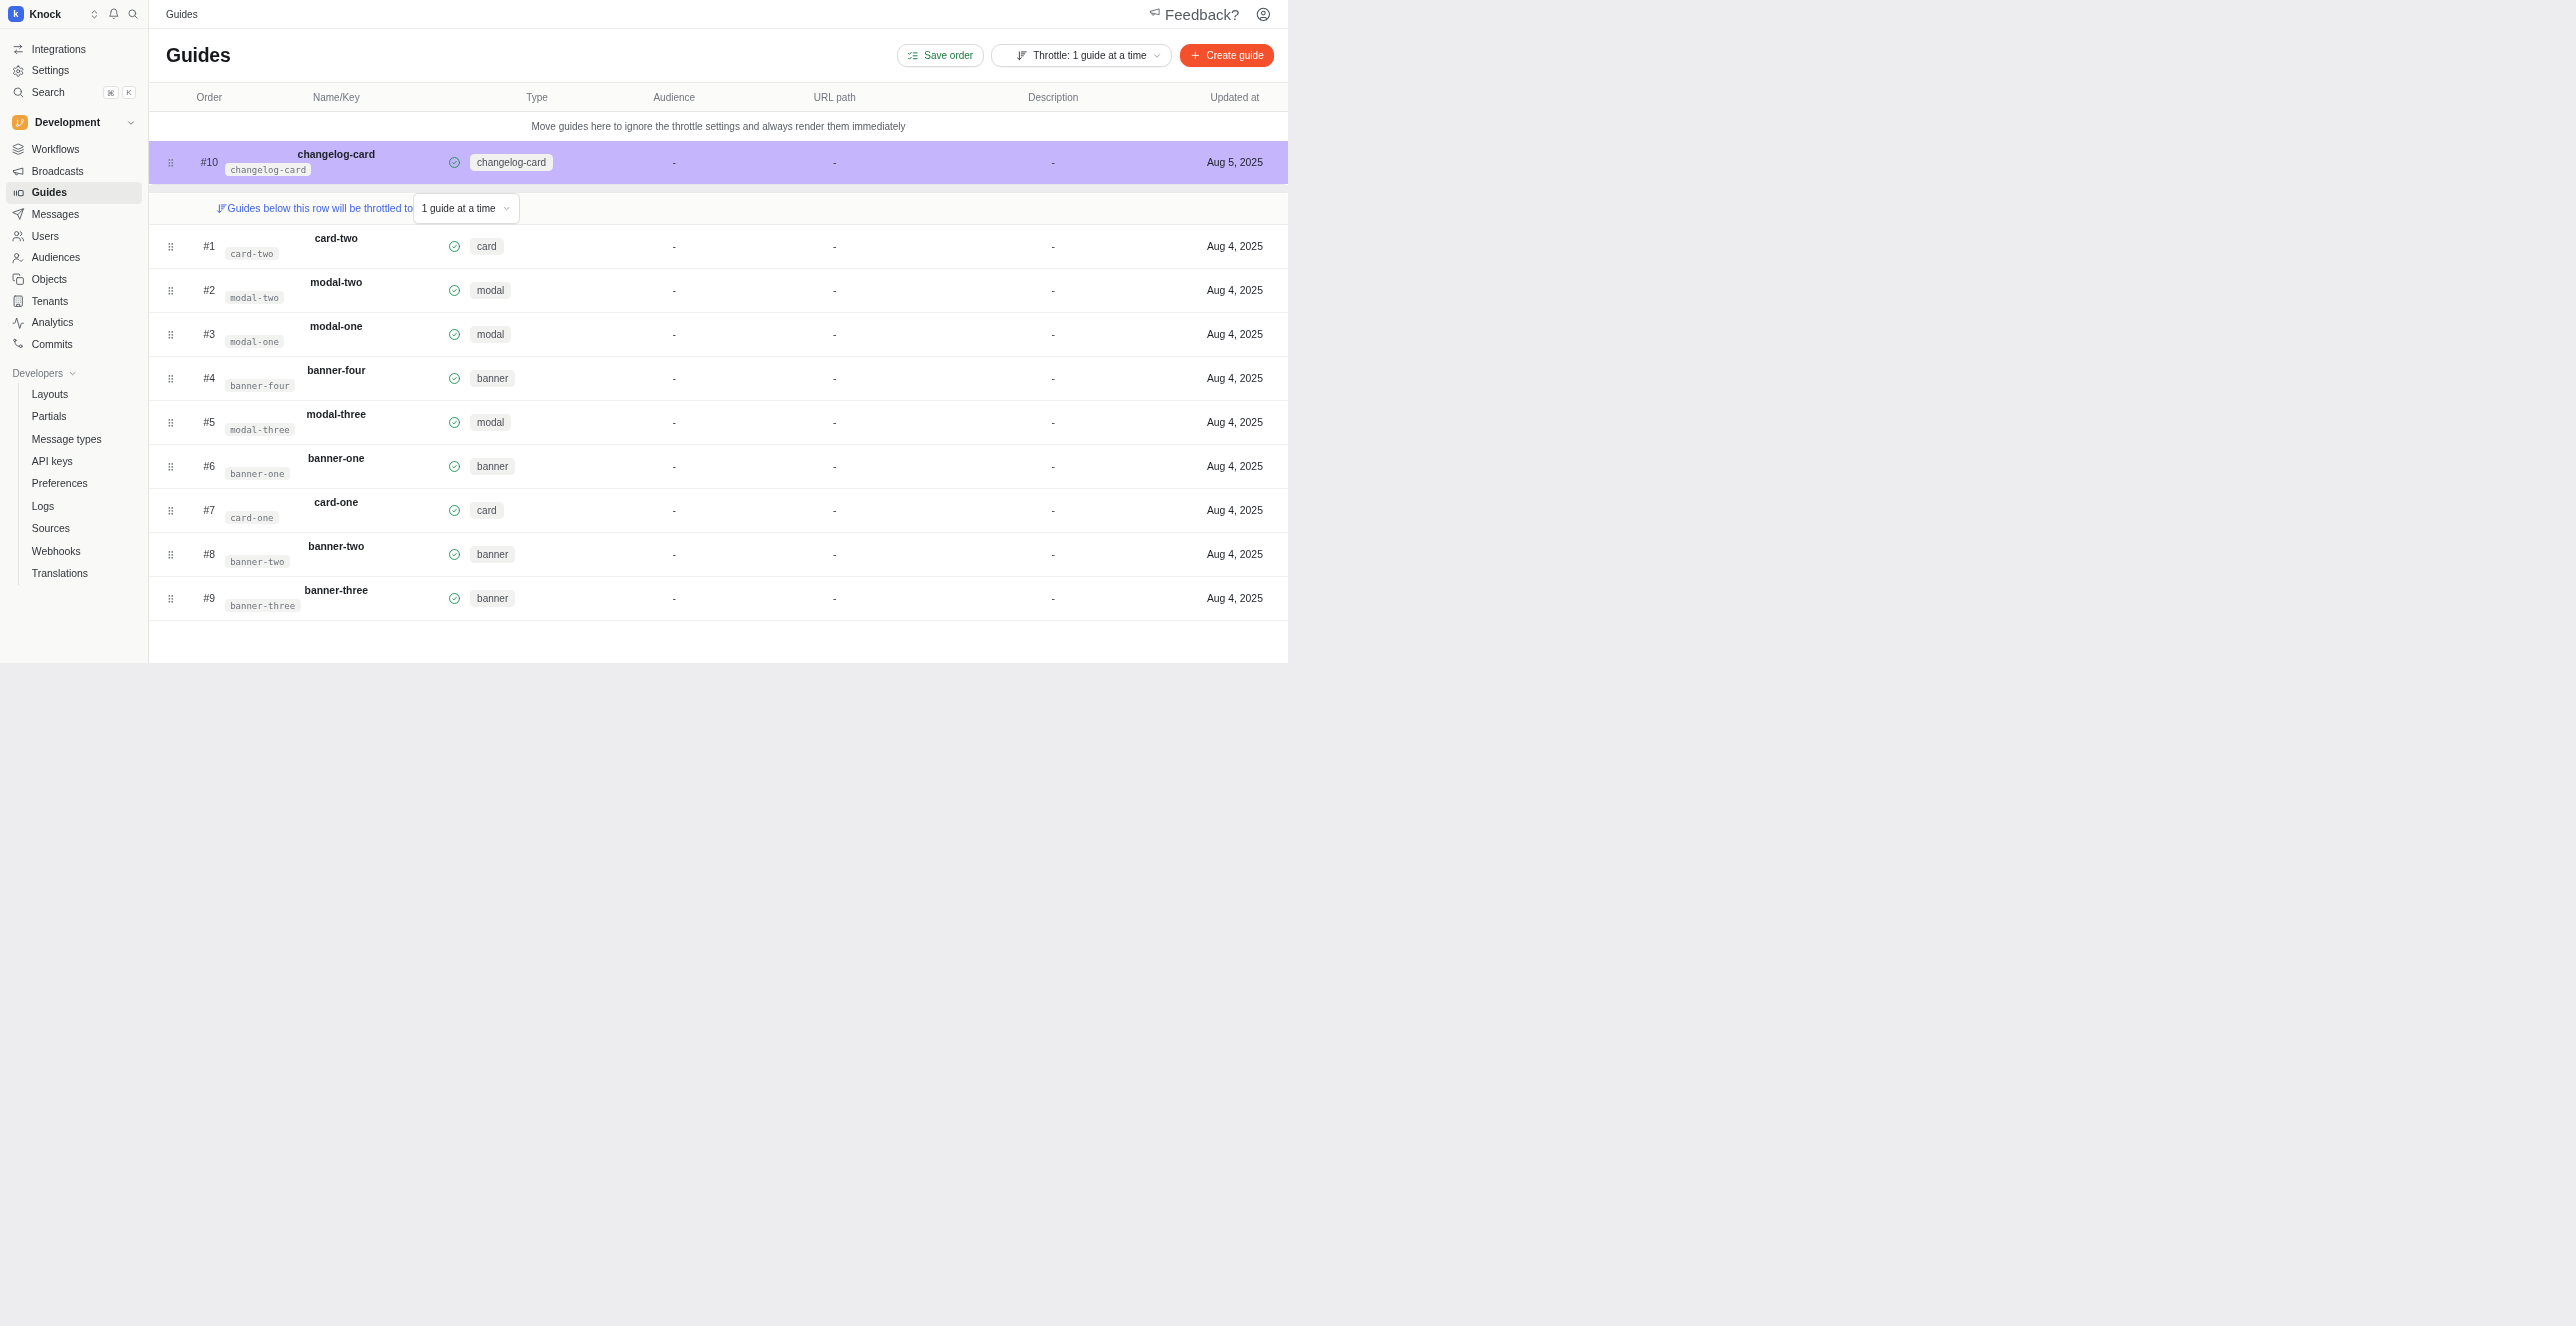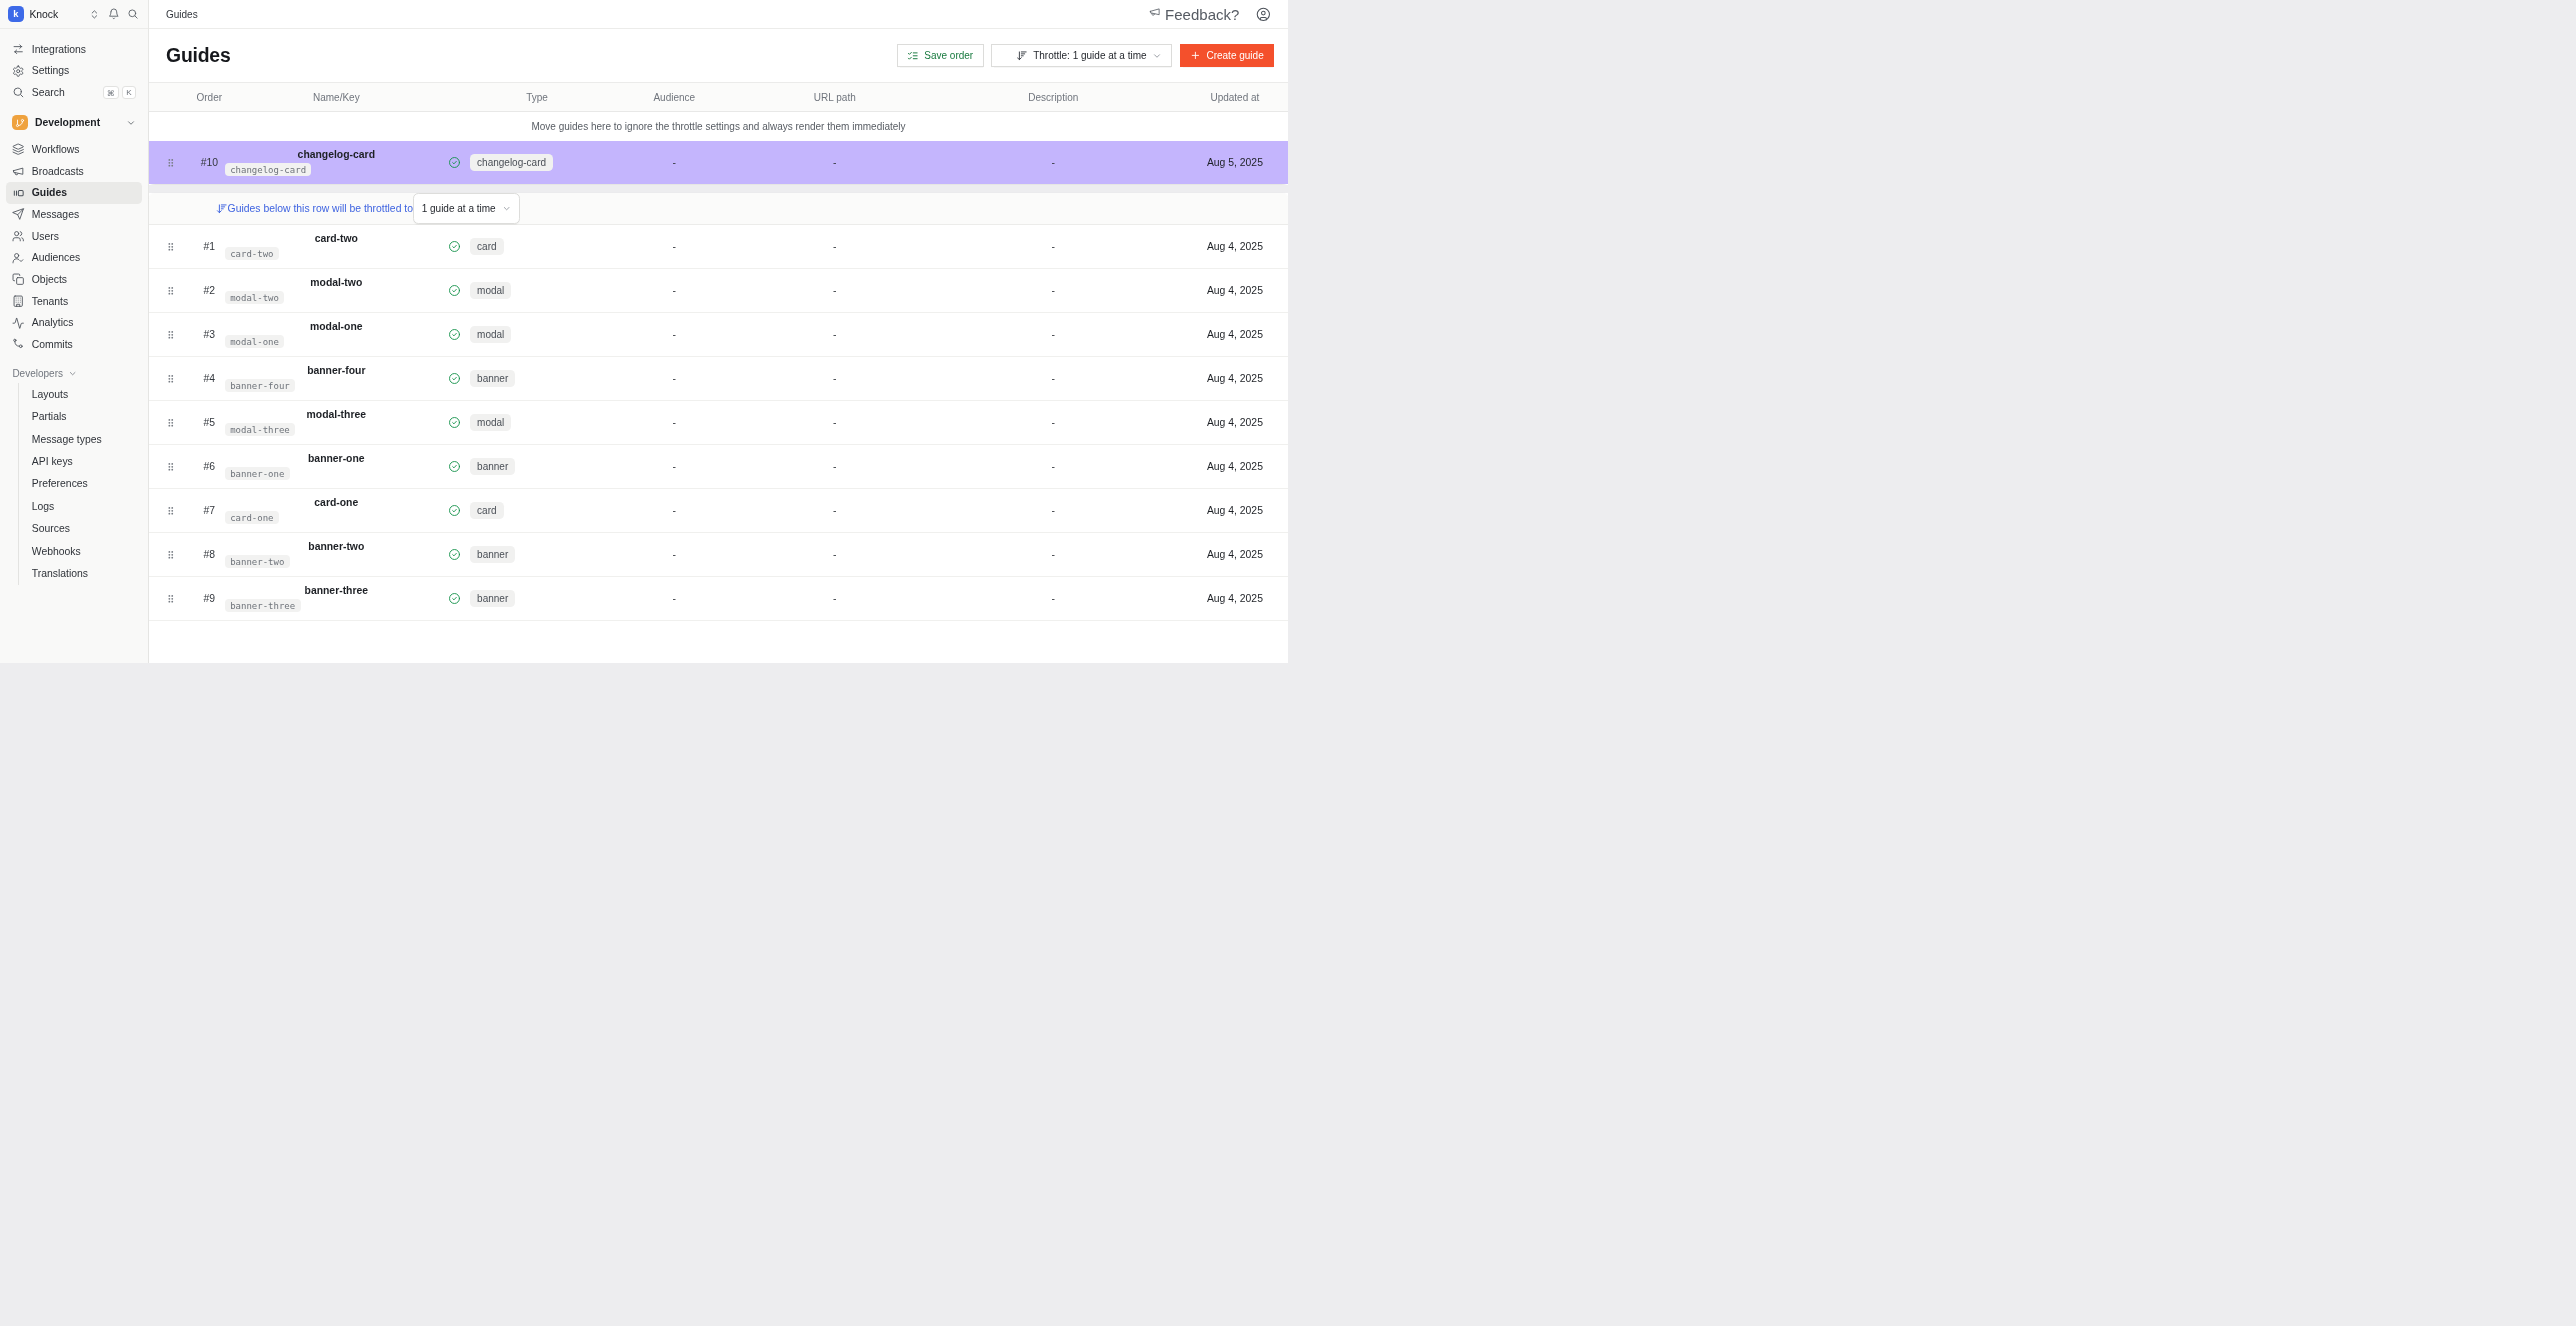--- a/index.html
+++ b/index.html
@@ -17,21 +17,21 @@
     border-right:0.8px solid #E7E7E5; display:flex; flex-direction:column; flex:none;
   }
   .s-header {
     height:29px; flex:none; display:flex; align-items:center; gap:5.4px;
     padding:0 9.3px 0 7.7px; border-bottom:0.8px solid #ECECEA;
   }
   .logo {
     width:16.3px; height:16.3px; border-radius:4.6px; background:#3D6AE8; color:#fff;
     font-size:9.3px; font-weight:700; display:flex; align-items:center; justify-content:center;
   }
-  .ws-name { font-size:10.4px; font-weight:400; color:#1B1E23; }
+  .ws-name { font-size:10.4px; font-weight:700; color:#1B1E23; }
   .s-header .hicons { margin-left:auto; display:flex; align-items:center; gap:7.7px; color:#545A61; }
   .nav { padding:9.3px 6.2px 0 6.2px; overflow:hidden; }
   .item {
     height:21.7px; display:flex; align-items:center; gap:7px; padding:0 6.2px;
     border-radius:4.6px; font-size:10.4px; color:#2E3238; cursor:pointer;
   }
   .item .ic { color:#4A5058; }
   .item.selected { background:#EAEAE8; font-weight:600; color:#212429; }
   .keys { margin-left:auto; display:flex; gap:3.1px; }
   .key {
@@ -60,21 +60,21 @@
   }
   .crumb { font-size:10px; font-weight:500; color:#33373D; }
   .topbar-right { margin-left:auto; display:flex; align-items:center; gap:17px; }
   .feedback { display:flex; align-items:flex-start; gap:4.6px; font-size:15px; color:#565B63; cursor:pointer; }
   .avatar-btn { color:#4A5058; cursor:pointer; }
 
   .page-header { height:53px; flex:none; display:flex; align-items:center; padding:0 14px 0 17px; background:#fff; }
   .h1 { font-size:19.4px; font-weight:700; letter-spacing:-0.2px; color:#16181C; }
   .actions { margin-left:auto; display:flex; align-items:center; gap:7.7px; }
   .btn {
-    height:23px; border-radius:0; border:0.8px solid #DCDCDA; background:#fff;
+    height:23px; border-radius:10px; border:0.8px solid #DCDCDA; background:#fff;
     display:inline-flex; align-items:center; gap:5.4px; padding:0 9.3px;
     font-size:10px; font-weight:500; cursor:pointer; box-shadow:0 0.8px 0.8px rgba(20,20,25,.04);
     font-family:inherit;
   }
   .btn-save { color:#187A3F; }
   .btn-throttle { color:#26292F;padding-left:24px; }
   .btn-throttle .chev { color:#878C94; }
   .btn-create { background:#F4502C; border:0.8px solid #F4502C; color:#fff; }
 
   

